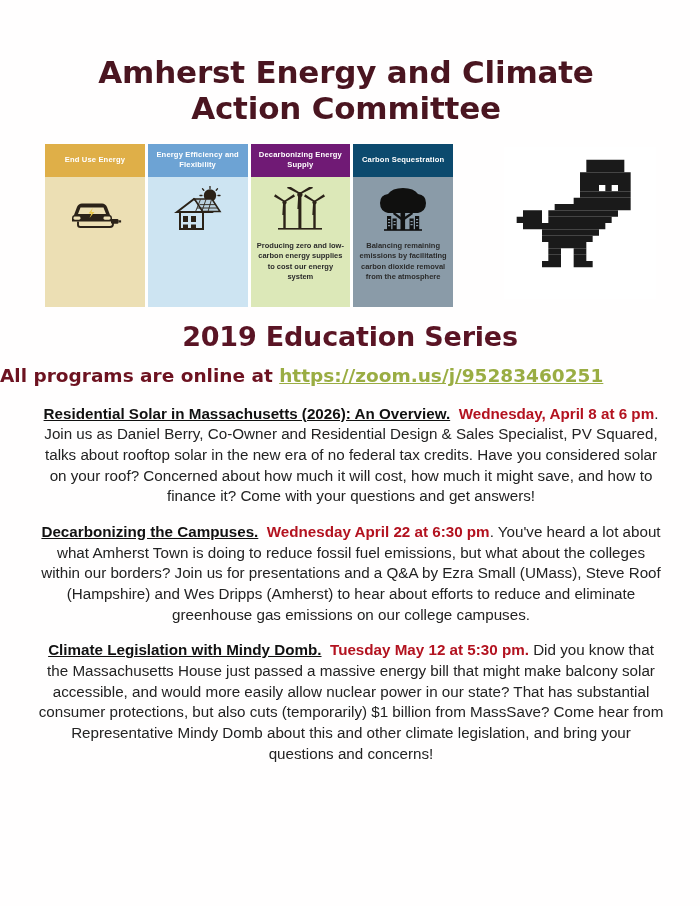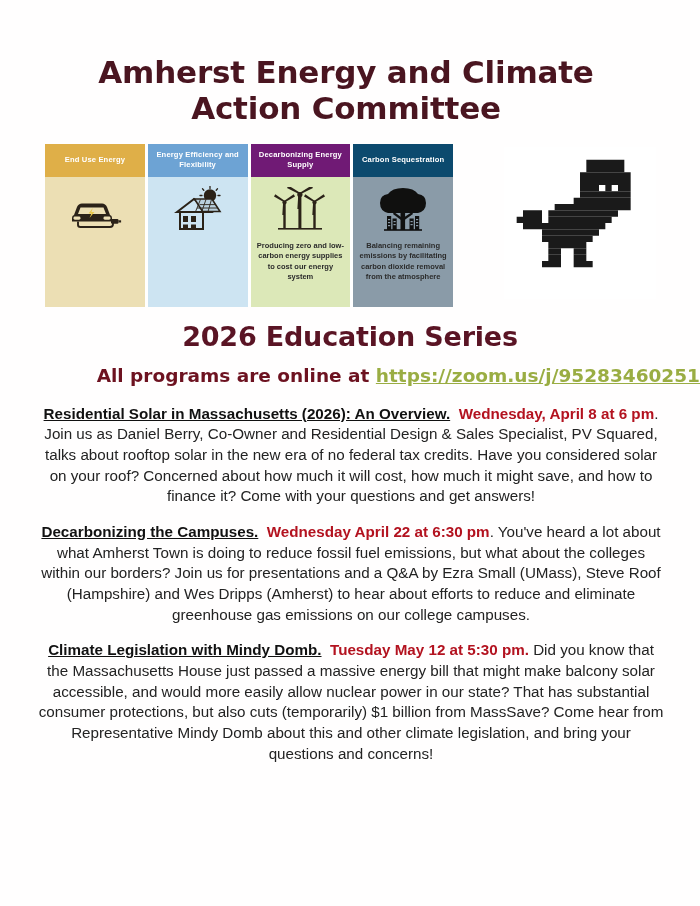--- a/index.html
+++ b/index.html
@@ -111,21 +111,21 @@
     margin: 14px 0 0 0;
     text-align: center;
     font-size: 27px;
     font-weight: bold;
     color: #5a1424;
     font-family: "DejaVu Sans", sans-serif;
     letter-spacing: -0.2px;
   }
   .online-line {
     margin: 13px 0 0 0;
-    text-align: right;
+    text-align: left;
     font-size: 18.5px;
     font-weight: bold;
     color: #6d1220;
     font-family: "DejaVu Sans", sans-serif;
     white-space: nowrap;
   }
   .online-line .zoom-link {
     color: #9aad43;
     text-decoration: underline;
   }
@@ -349,21 +349,21 @@
           <path d="M7 15h6v1h-6z"></path>
           <path d="M7 16h2v1h-2z M11 16h2v1h-2z"></path>
           <path d="M7 17h2v1h-2z M11 17h2v1h-2z"></path>
           <path d="M6 18h3v1h-3z M11 18h3v1h-3z"></path>
           <path d="M3 10h3v1h-3z M2 11h4v1h-4z M3 12h3v1h-3z"></path>
         </g>
       </svg>
     </div>
   </div>
 
-  <h2 class="series-heading">2026 Education Series</h2>
+  <h2 class="series-heading">2019 Education Series</h2>
 
   <div class="online-line">
     <span>All programs are online at </span><a class="zoom-link" href="#">https://zoom.us/j/95283460251</a>
   </div>
 
   <div class="events">
 
     <div class="event">
       <p>
         <span class="ev-title">Residential Solar in Massachusetts (2026): An Overview.</span>

